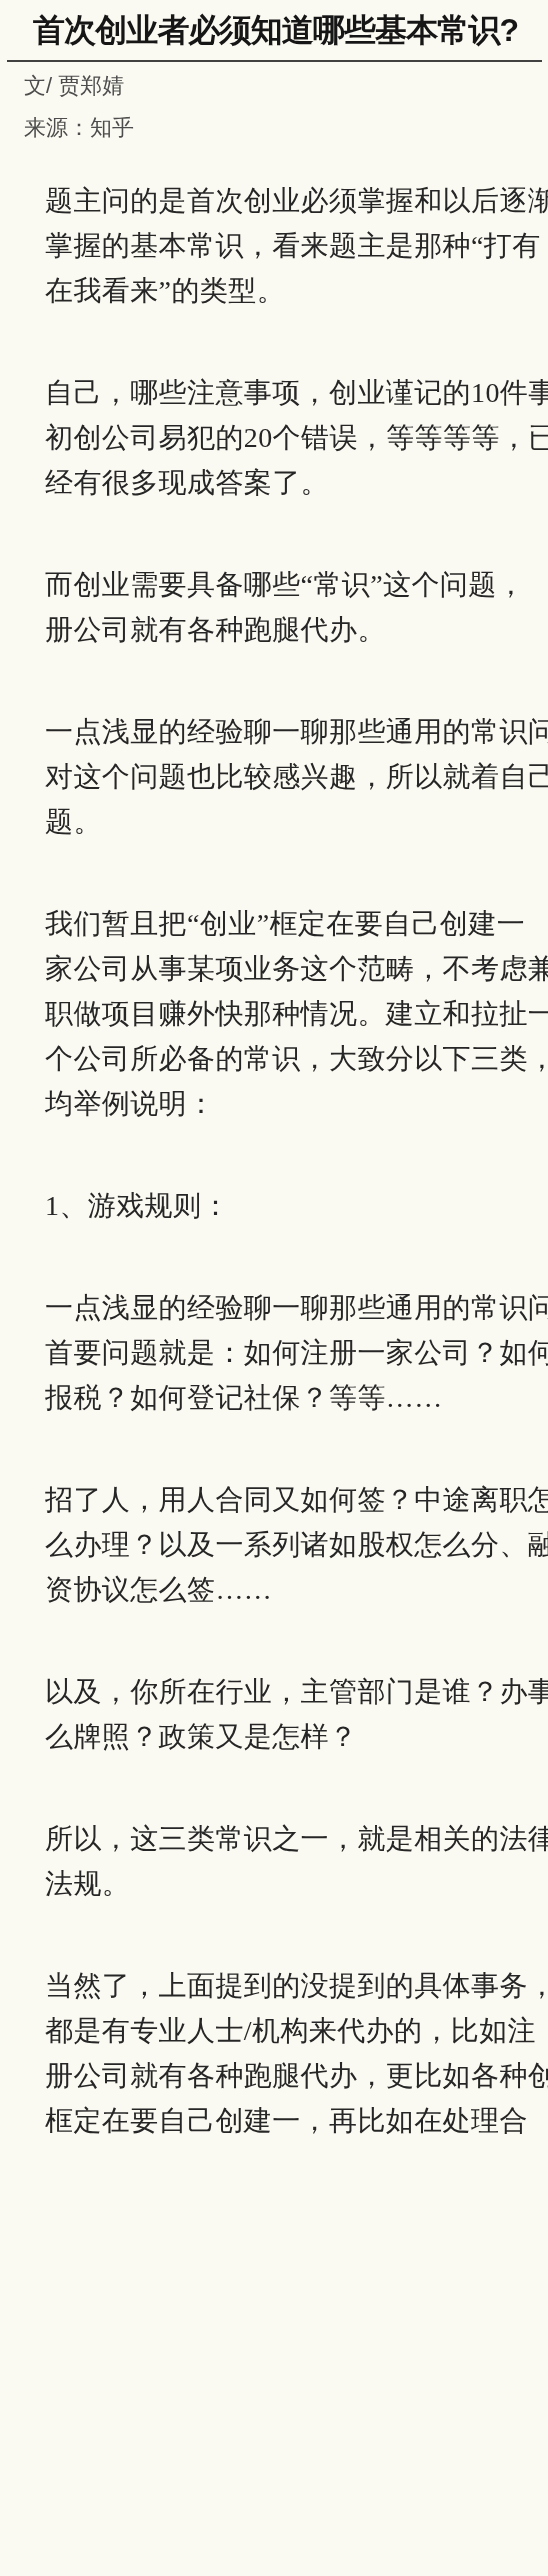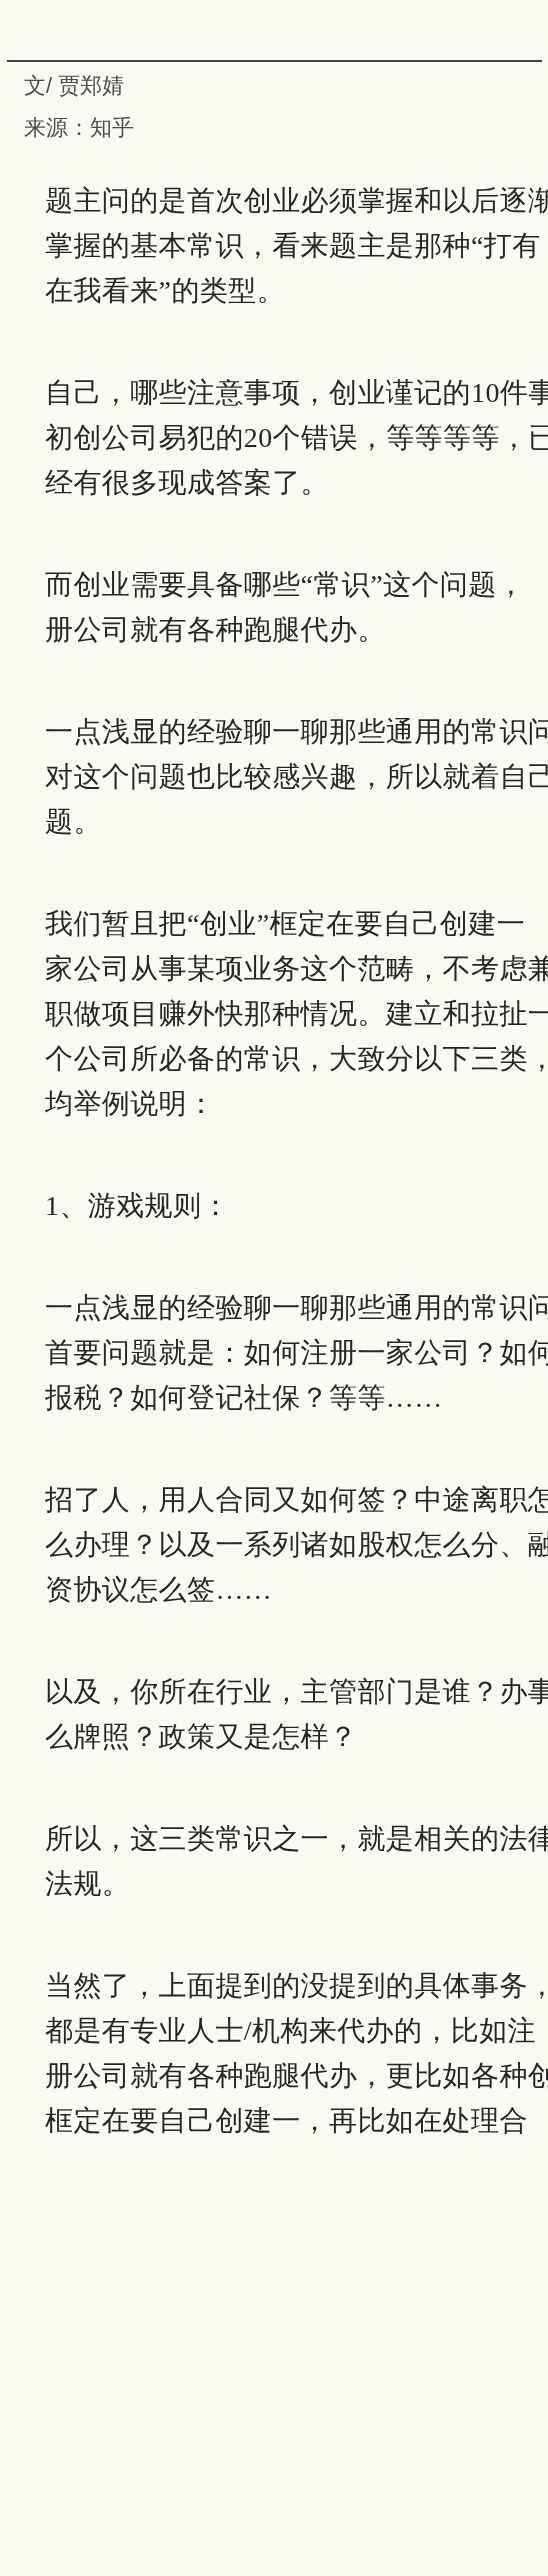--- a/index.html
+++ b/index.html
@@ -65,20 +65,21 @@
     line-height: 45px;
     letter-spacing: 0.4px;
     white-space: nowrap;
   }
 </style>
 </head>
 <body>
 
 <div class="page">
 
+  <div class="title">首次创业者必须知道哪些基本常识?</div>
 
   <div class="divider"></div>
 
   <div class="byline">文/ 贾郑婧</div>
   <div class="source">来源：知乎</div>
 
   <div class="content">
 
     <div class="para">
       <div class="line">题主问的是首次创业必须掌握和以后逐渐</div>

